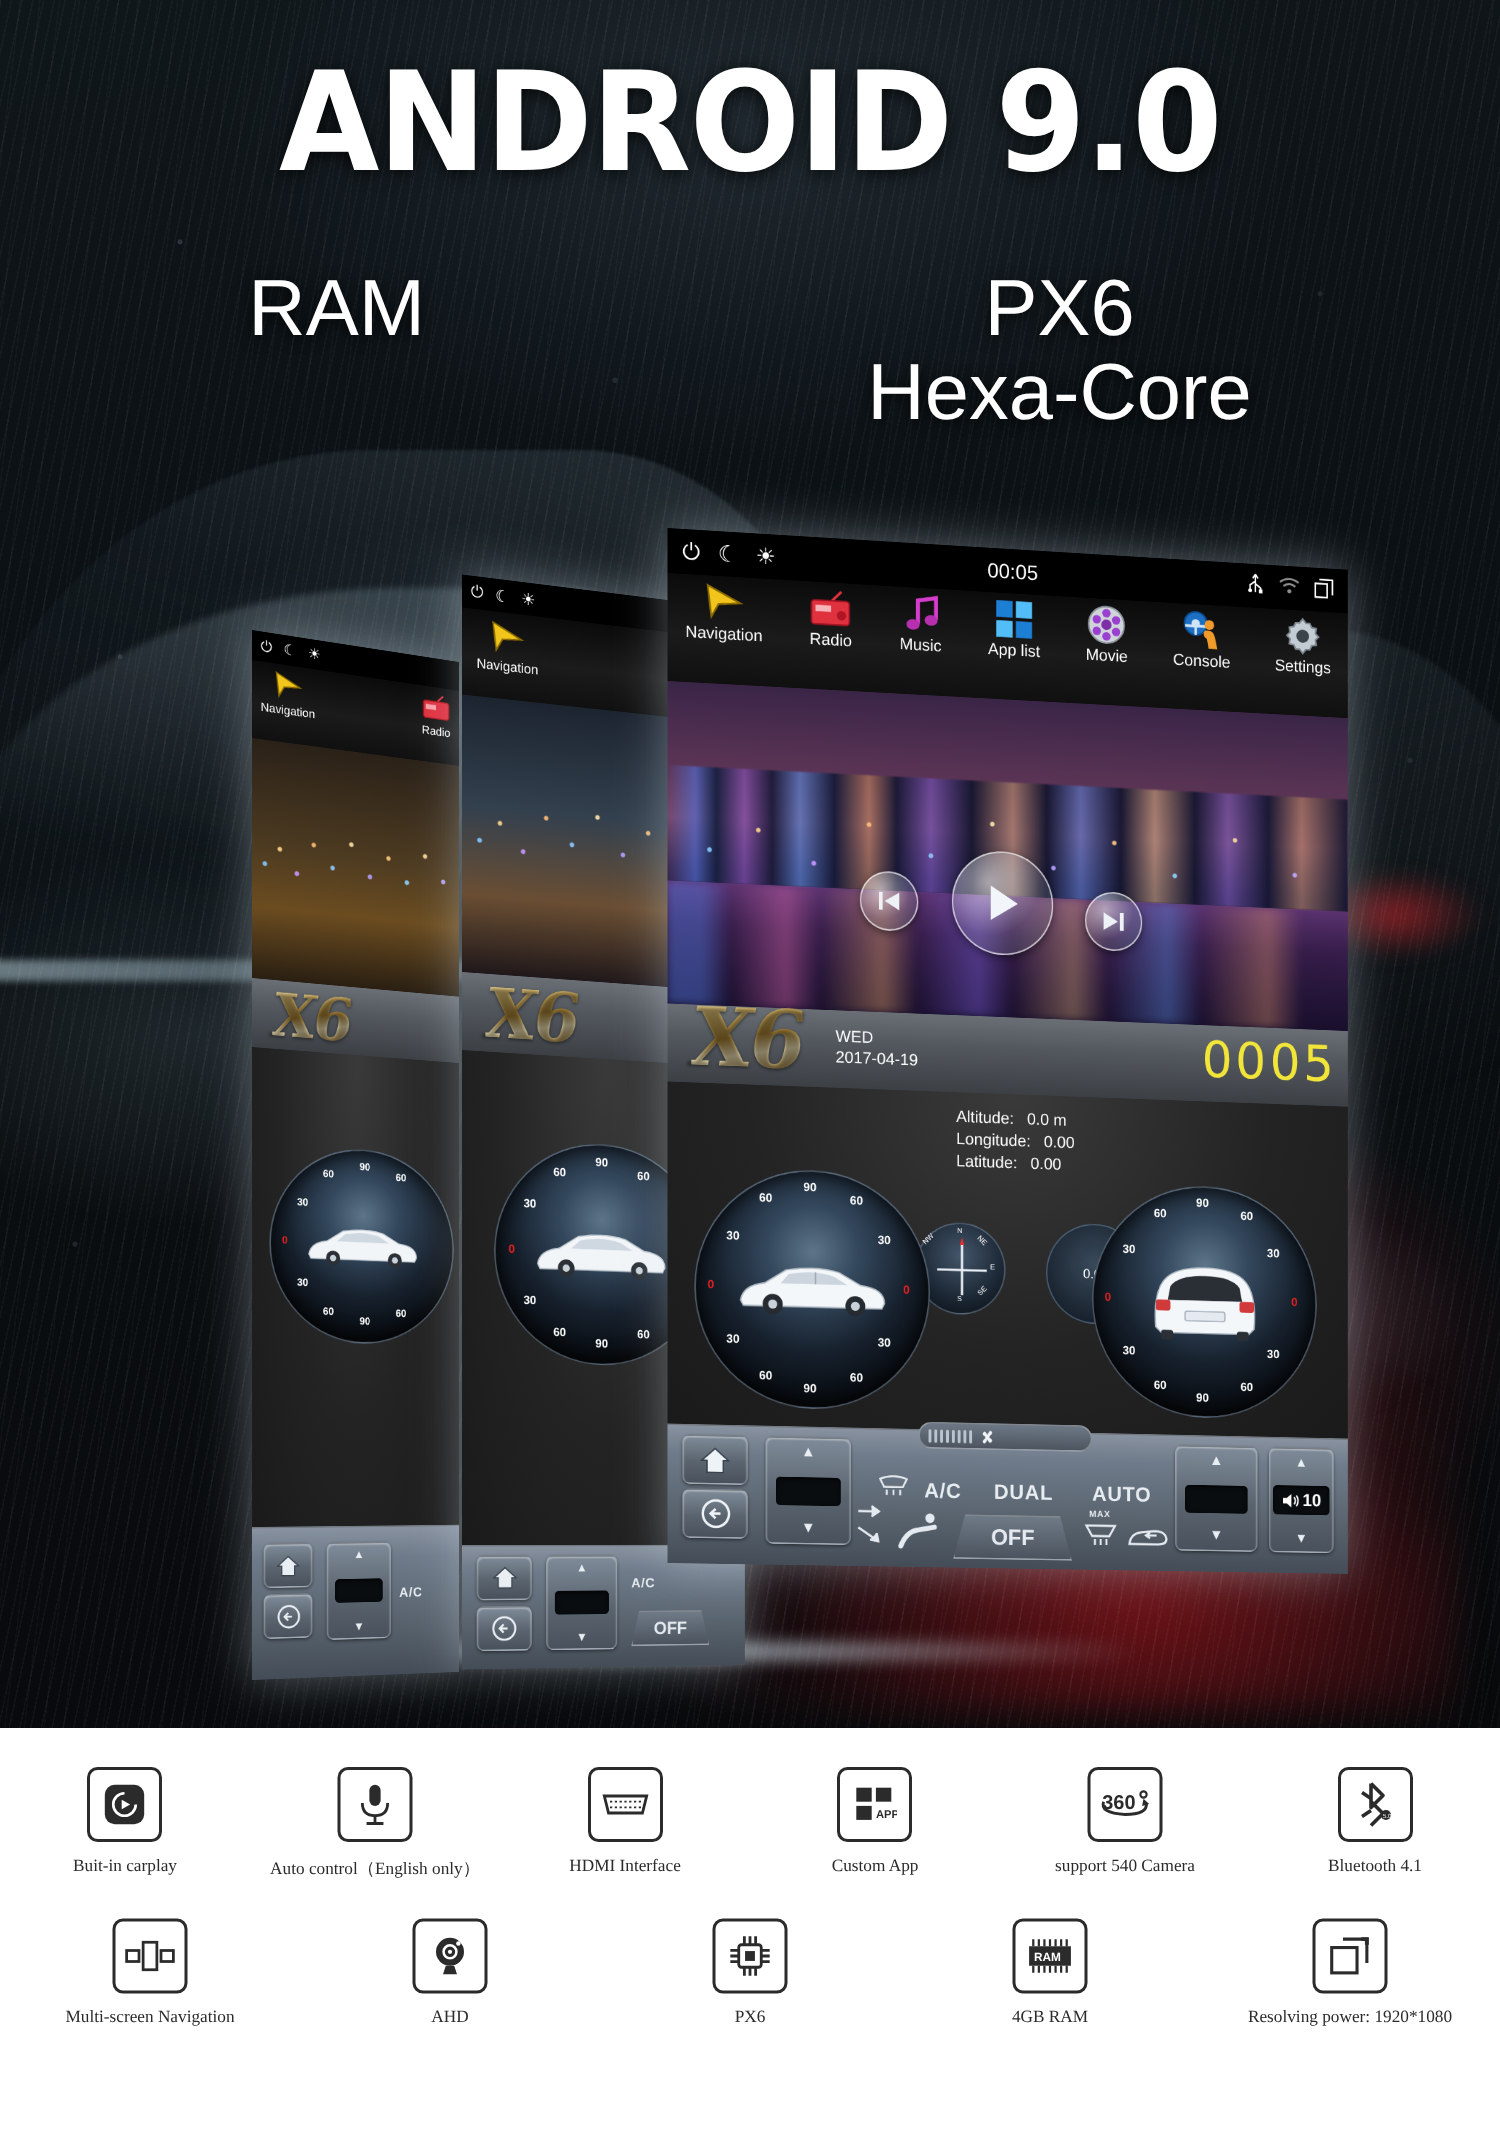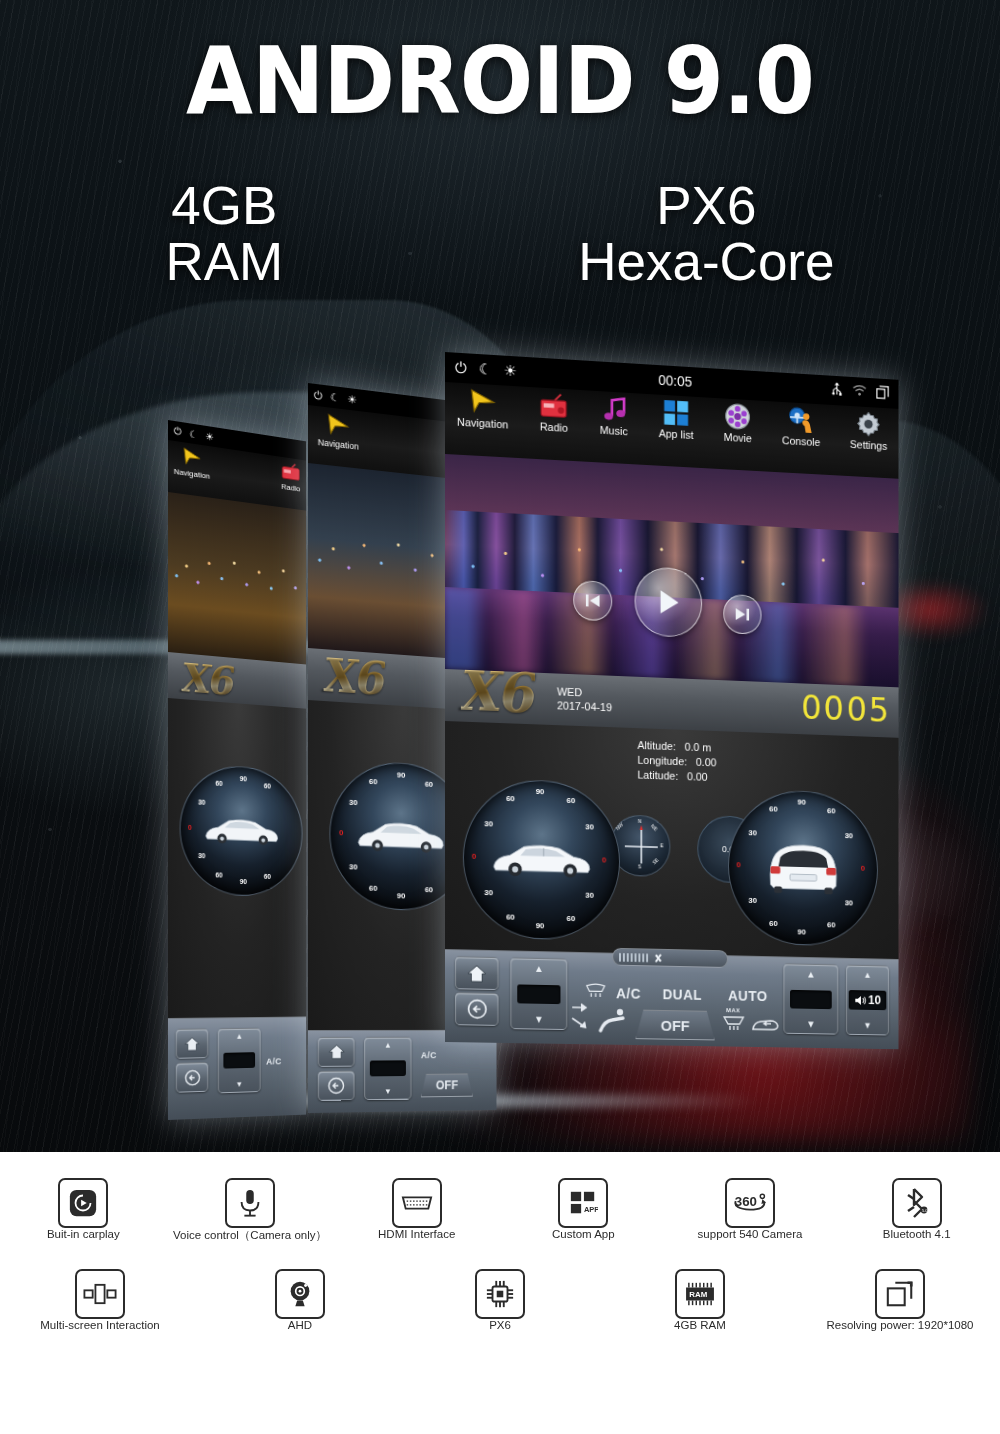--- a/index.html
+++ b/index.html
@@ -287,22 +287,22 @@
   .fcell{
     flex:1 1 0; display:flex; flex-direction:column; align-items:center;
     padding-top:26px;
   }
   .fbox{
     width:50px; height:50px; border:2px solid #2b2b2b; border-radius:7px;
     display:flex; align-items:center; justify-content:center;
     background:#fff;
   }
   .flabel{
-    font-size:11.5px; color:#2b2b2b; text-align:left;
-    white-space:nowrap; font-family:Liberation Sans, sans-serif;
+    margin-top:10px; font-size:11.5px; color:#2b2b2b; text-align:left;
+    white-space:nowrap; font-family:Liberation Serif, serif;
   }
 </style>
 </head>
 <body>
 
 <div class="hero">
   <div class="carLeft"></div>
   <div class="carWindow"></div>
   <div class="carBelt"></div>
   <div class="carRight"></div>
@@ -310,21 +310,20 @@
   <div class="wheelArc"></div>
   <div class="redGlow"></div>
   <div class="streak"></div>
   <div class="rain"></div>
   <div class="drops"></div>
 
   <div class="headline">ANDROID 9.0</div>
 
   <div class="specs">
     <div class="spec">
-      <span>4GB</span>
       <span class="l2">RAM</span>
     </div>
     <div class="spec">
       <span>PX6</span>
       <span class="l2">Hexa-Core</span>
     </div>
   </div>
 
   <div class="unit" style="left:168px; top:420px; width:148px; height:700px; transform:perspective(900px) rotateY(14deg) skewY(3.2deg); transform-origin:left center;">
     <div class="screen">
@@ -800,21 +799,21 @@
 
     <div class="fcell">
       <div class="fbox">
         <svg width="26" height="30" viewBox="0 0 26 32">
           <rect x="9" y="2" width="8" height="15" rx="4" fill="#2b2b2b"></rect>
           <path d="M4 15 Q4 24 13 24 Q22 24 22 15" fill="none" stroke="#2b2b2b" stroke-width="2"></path>
           <line x1="13" y1="24" x2="13" y2="29" stroke="#2b2b2b" stroke-width="2"></line>
           <line x1="7" y1="29.5" x2="19" y2="29.5" stroke="#2b2b2b" stroke-width="2"></line>
         </svg>
       </div>
-      <div class="flabel">Voice control（Camera only）</div>
+      <div class="flabel">Auto control（English only）</div>
     </div>
 
     <div class="fcell">
       <div class="fbox">
         <svg width="32" height="20" viewBox="0 0 34 20">
           <path d="M2 4 H32 L29 16 H5 Z" fill="none" stroke="#2b2b2b" stroke-width="2"></path>
           <path d="M6 8 H28 M6 12 H28" stroke="#2b2b2b" stroke-width="1.3" stroke-dasharray="1.6 1.8"></path>
         </svg>
       </div>
       <div class="flabel">HDMI Interface</div>
@@ -860,21 +859,21 @@
 
   <div class="frow">
     <div class="fcell">
       <div class="fbox">
         <svg width="34" height="22" viewBox="0 0 36 24">
           <rect x="1" y="8" width="9" height="8" fill="none" stroke="#2b2b2b" stroke-width="2"></rect>
           <rect x="13" y="2" width="10" height="20" fill="none" stroke="#2b2b2b" stroke-width="2"></rect>
           <rect x="26" y="8" width="9" height="8" fill="none" stroke="#2b2b2b" stroke-width="2"></rect>
         </svg>
       </div>
-      <div class="flabel">Multi-screen Interaction</div>
+      <div class="flabel">Multi-screen Navigation</div>
     </div>
 
     <div class="fcell">
       <div class="fbox">
         <svg width="30" height="28" viewBox="0 0 32 30">
           <circle cx="16" cy="12" r="10" fill="#2b2b2b"></circle>
           <circle cx="16" cy="12" r="4.6" fill="none" stroke="#fff" stroke-width="1.8"></circle>
           <circle cx="16" cy="12" r="1.5" fill="#fff"></circle>
           <circle cx="22" cy="6" r="1.6" fill="#fff"></circle>
           <path d="M13 22 L19 22 L21 28 H11 Z" fill="#2b2b2b"></path>

